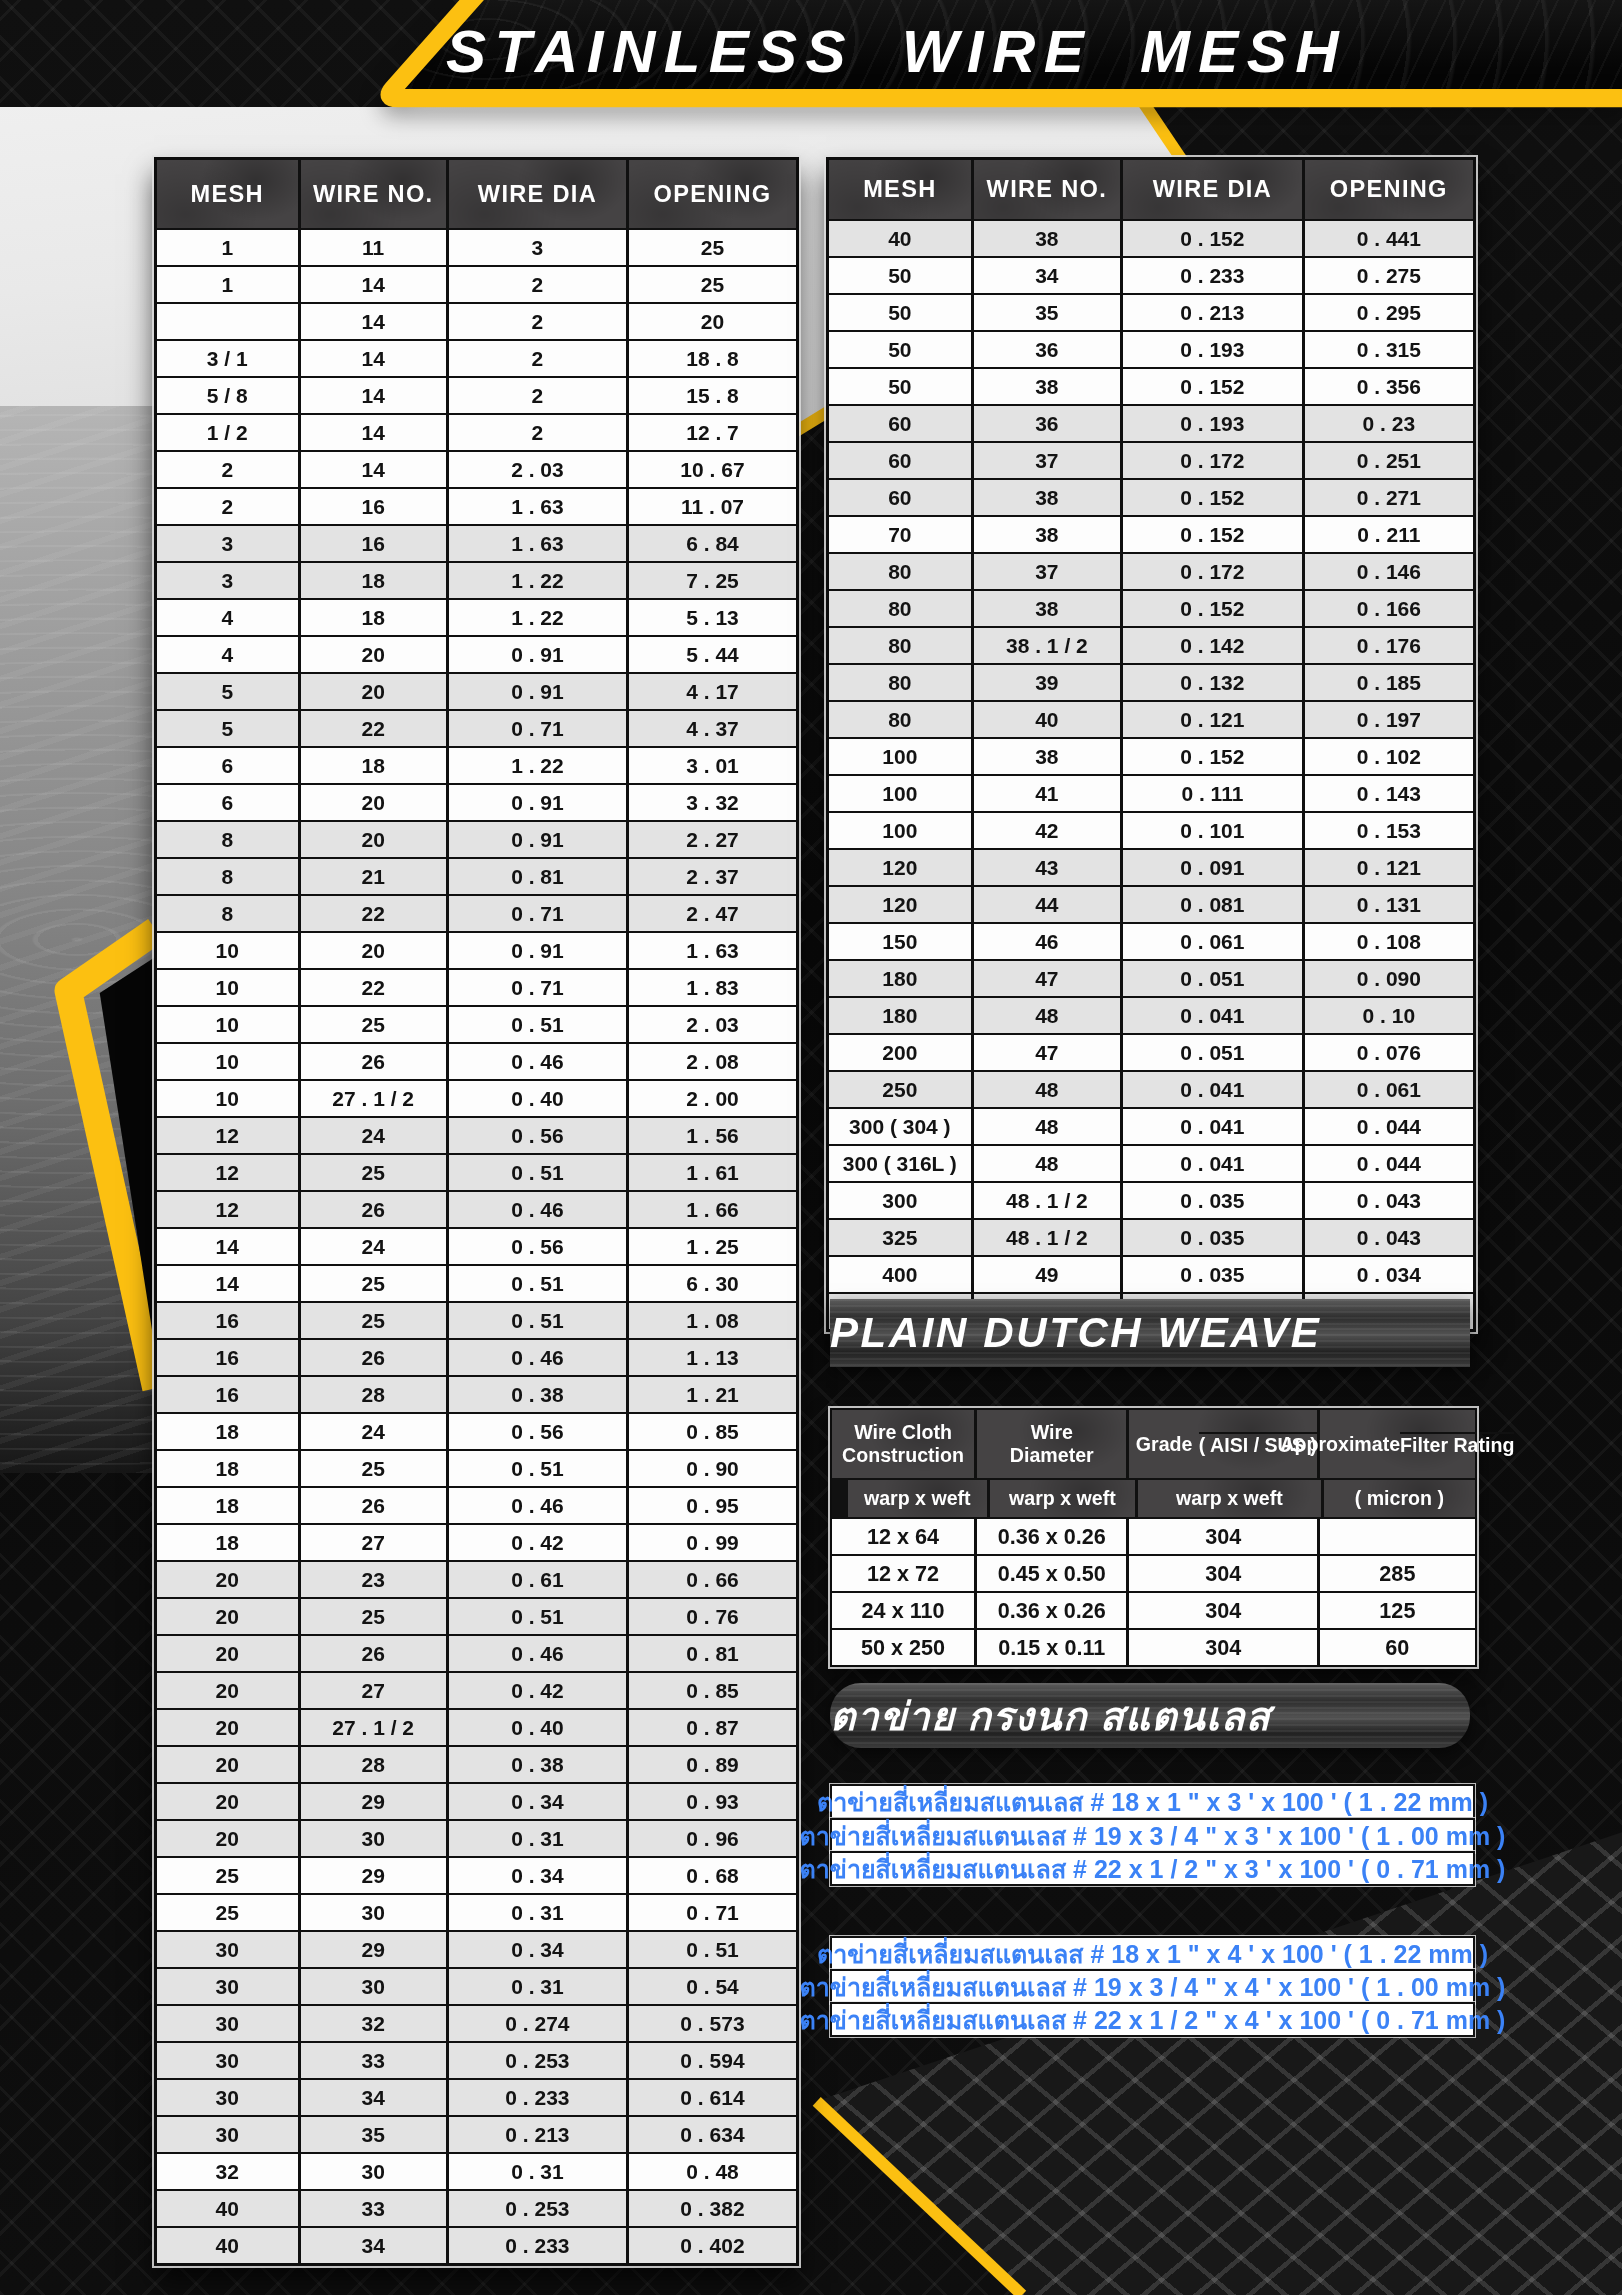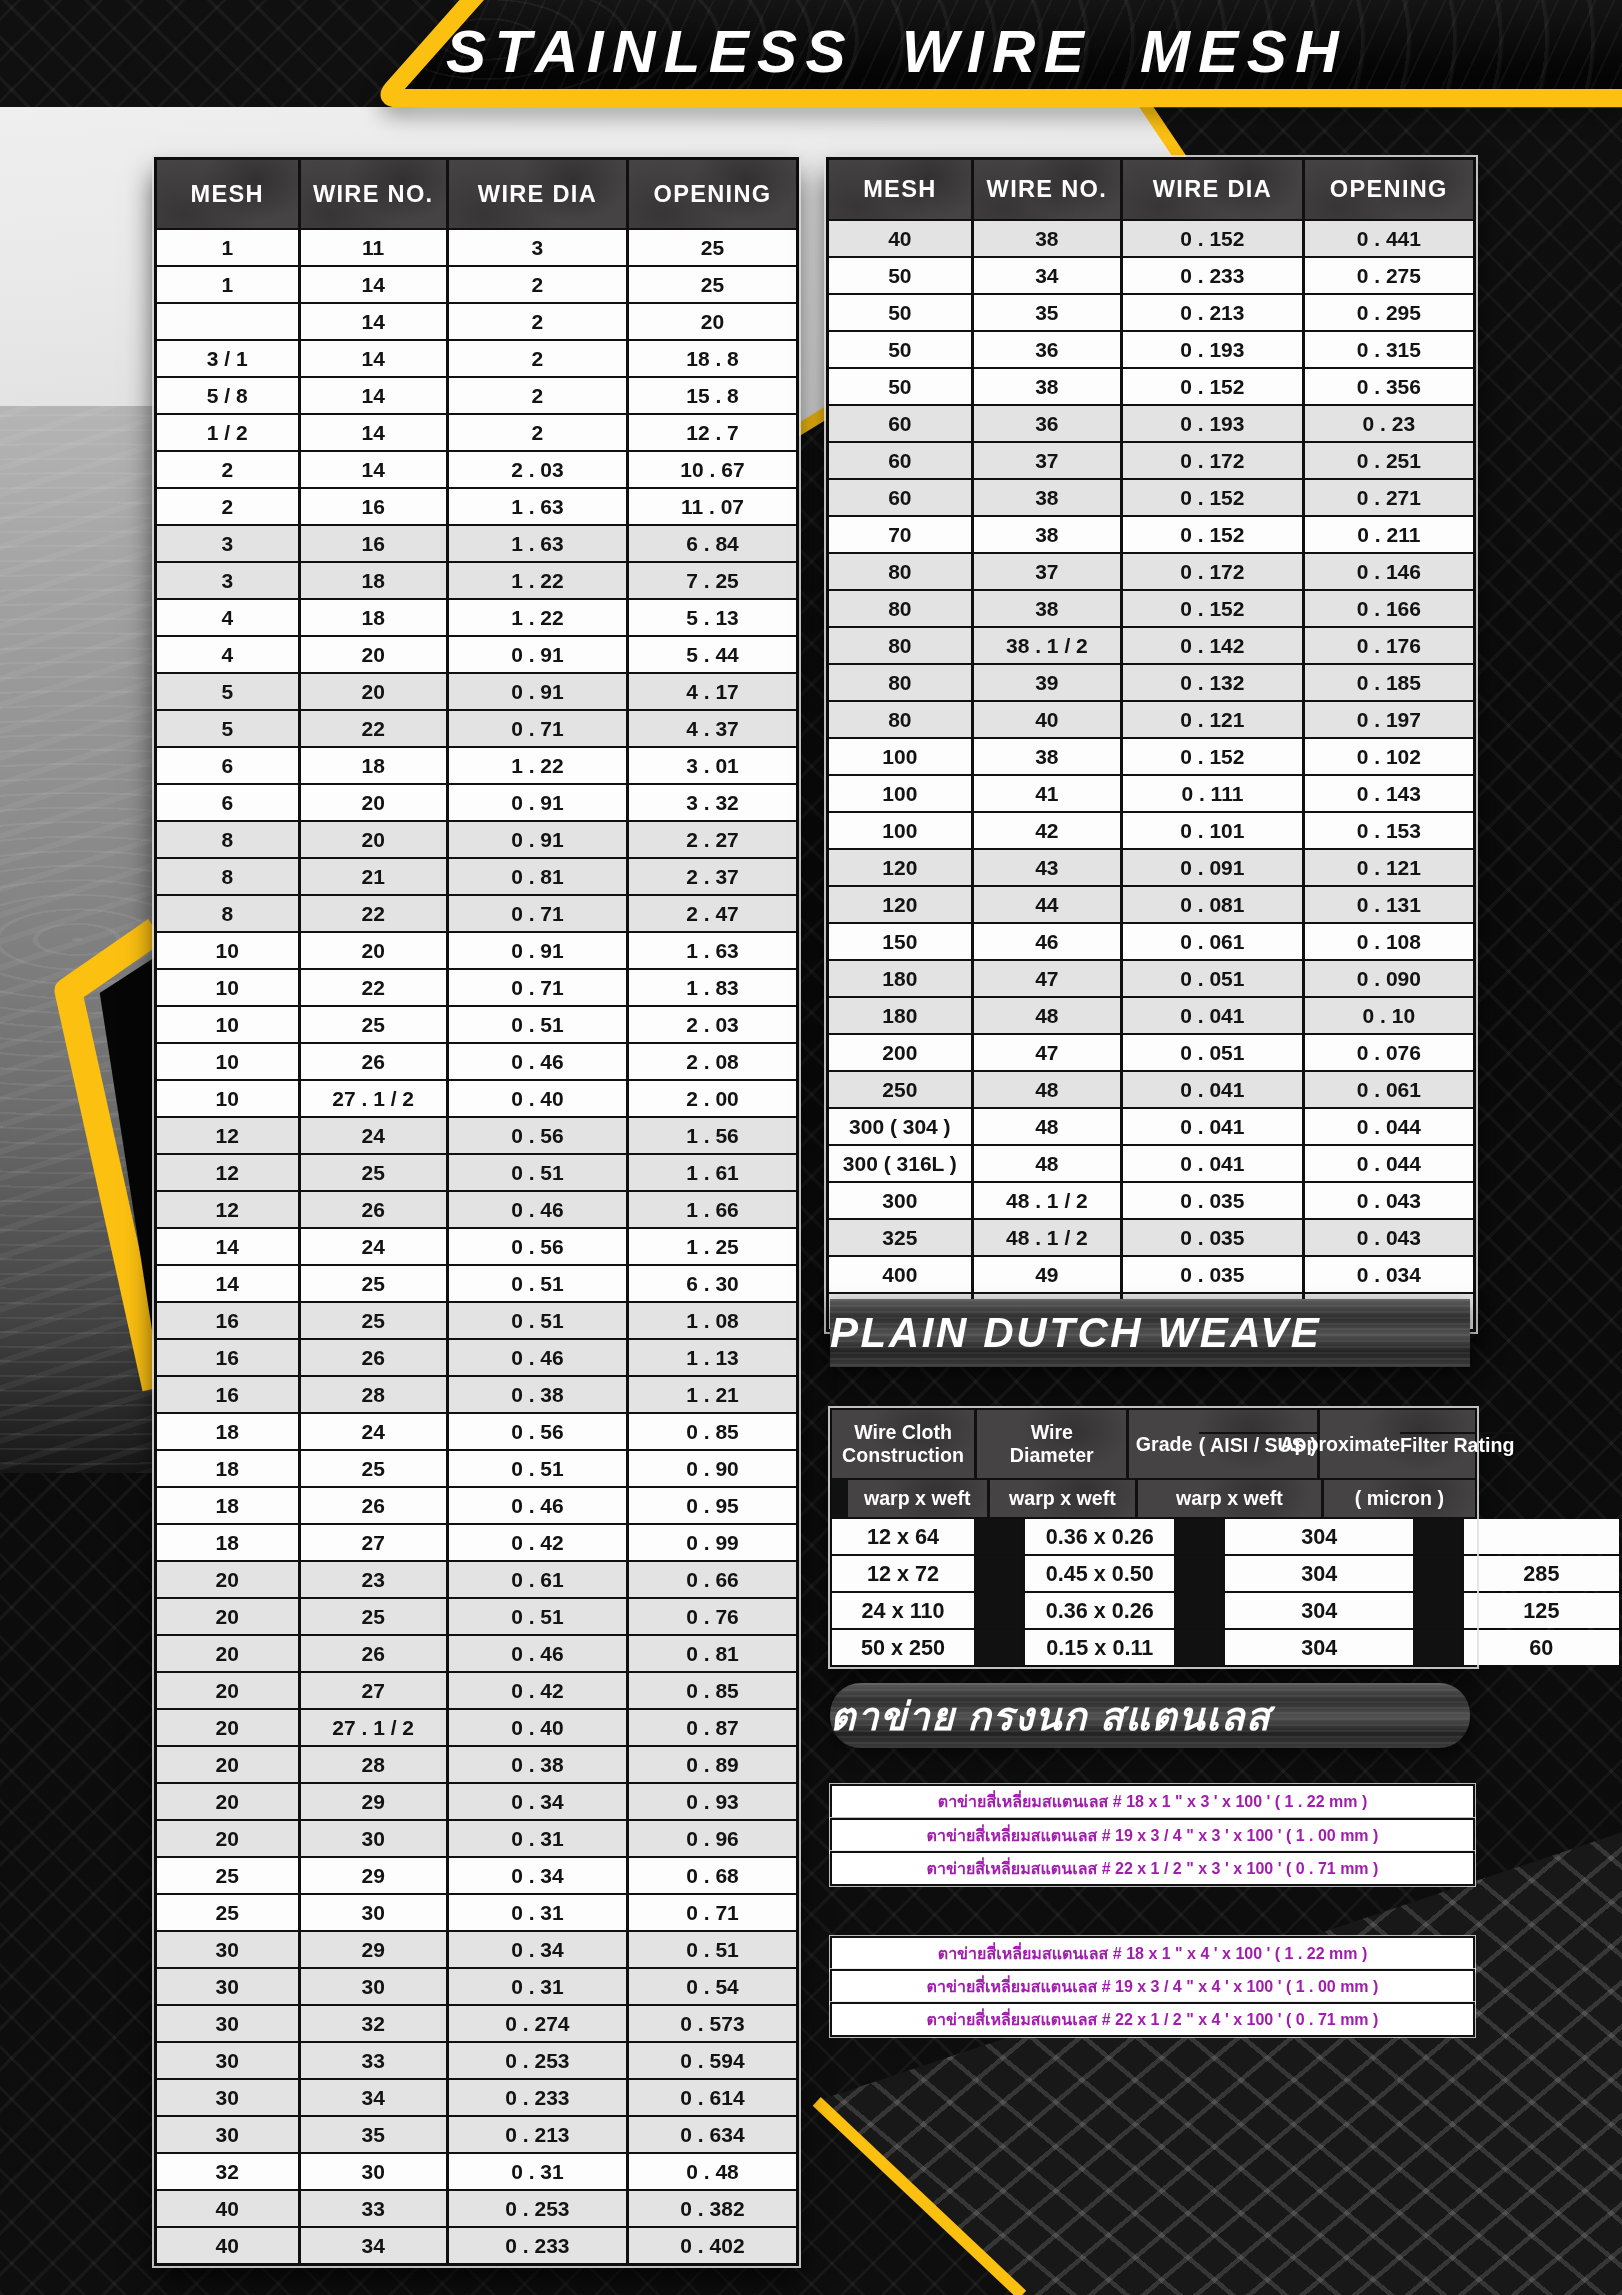--- a/index.html
+++ b/index.html
@@ -83,31 +83,31 @@
   .drow:first-child{border-top:none;border-radius:23px;}
   .dcell{display:flex;align-items:center;justify-content:center;text-align:center;
     background:#fdfdfd;color:#131313;font-size:21.6px;font-weight:700;white-space:nowrap;
     border-left:3.3px solid #101010;}
   .dcell:first-child{border-left:none;}
   .dhead .dcell{background:
       radial-gradient(ellipse 79px 59px at 65% 30%, rgba(0,0,0,0.25), transparent 70%),
       #454344;color:#fff;font-size:19.6px;font-weight:700;}
   .dhead1{height:68px;}
   .dhead2{height:37px;margin-left:16px;}
-  .drow.data{height:35px;gap:48px;}
+  .drow.data{height:35px;}
   .dsplit{padding:0;}
   .dsplit .half{flex:1;width:100%;display:flex;align-items:center;justify-content:center;}
   .dsplit .half + .half{border-top:2px solid #101010;}
   .wrap2{white-space:normal;line-height:1.15;padding:0 9.2px;}
 
   
   .strip{position:absolute;left:830px;width:641px;height:31px;z-index:4;
     background:#fff;border:2px solid #101010;outline:1.3px solid rgba(230,230,230,0.8);
     display:flex;align-items:center;justify-content:center;
-    color:#a21caf;font-size:16px;font-weight:700;white-space:nowrap;}
+    color:#3b82f6;font-size:25px;font-weight:700;white-space:nowrap;}
 </style>
 </head>
 <body>
 
 <div class="page">
 
   <div class="bg-mesh"></div>
   <div class="bg-mesh-bright"></div>
   <div class="bg-silver"></div>
   <div class="bg-woven"></div>

